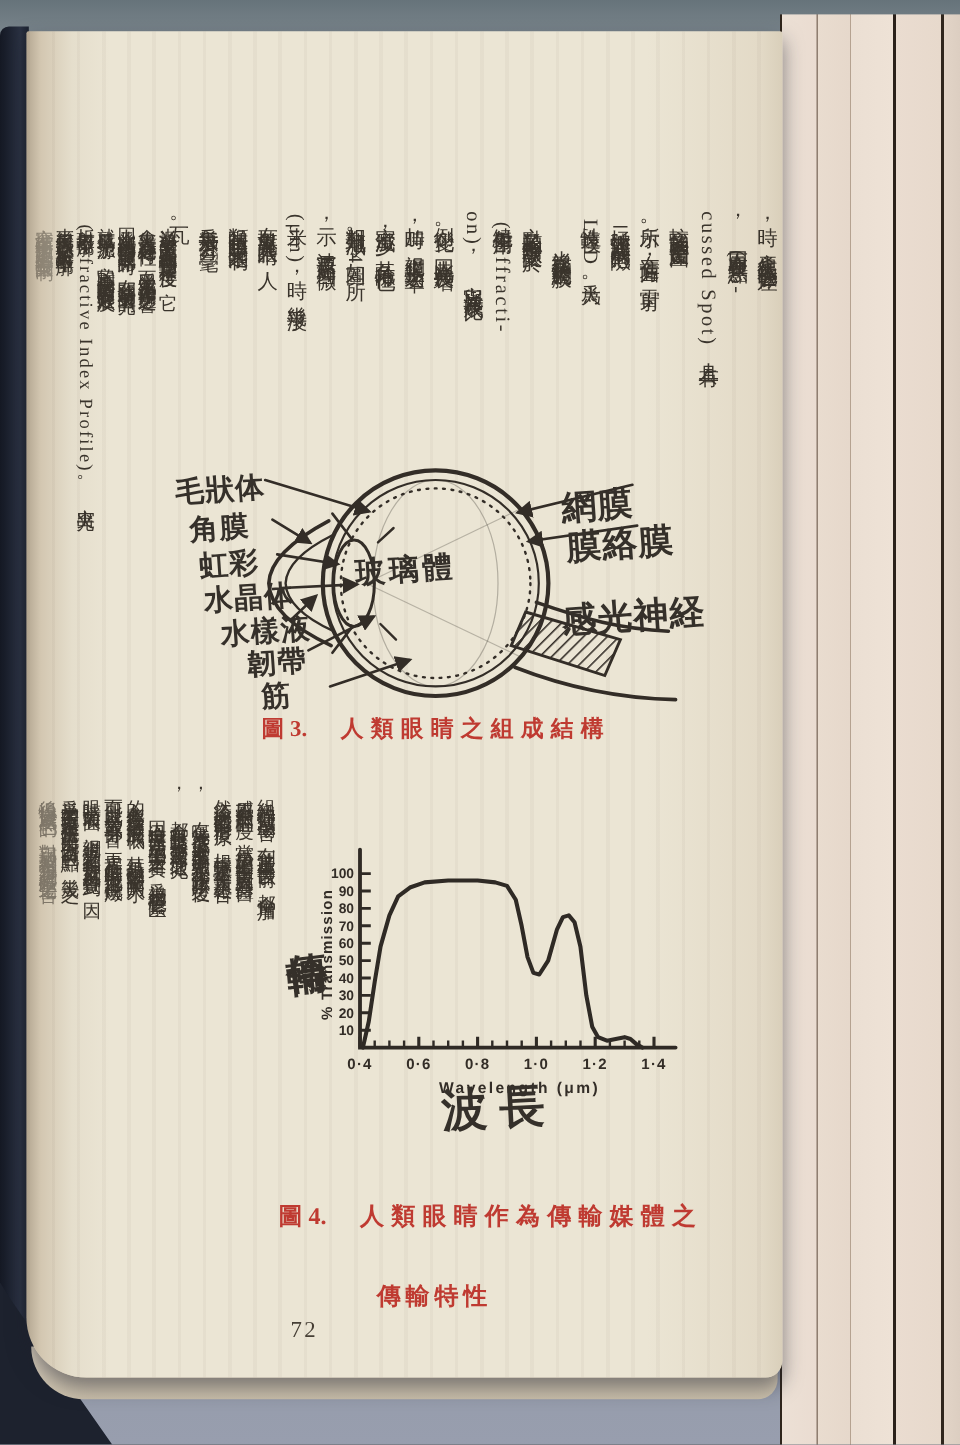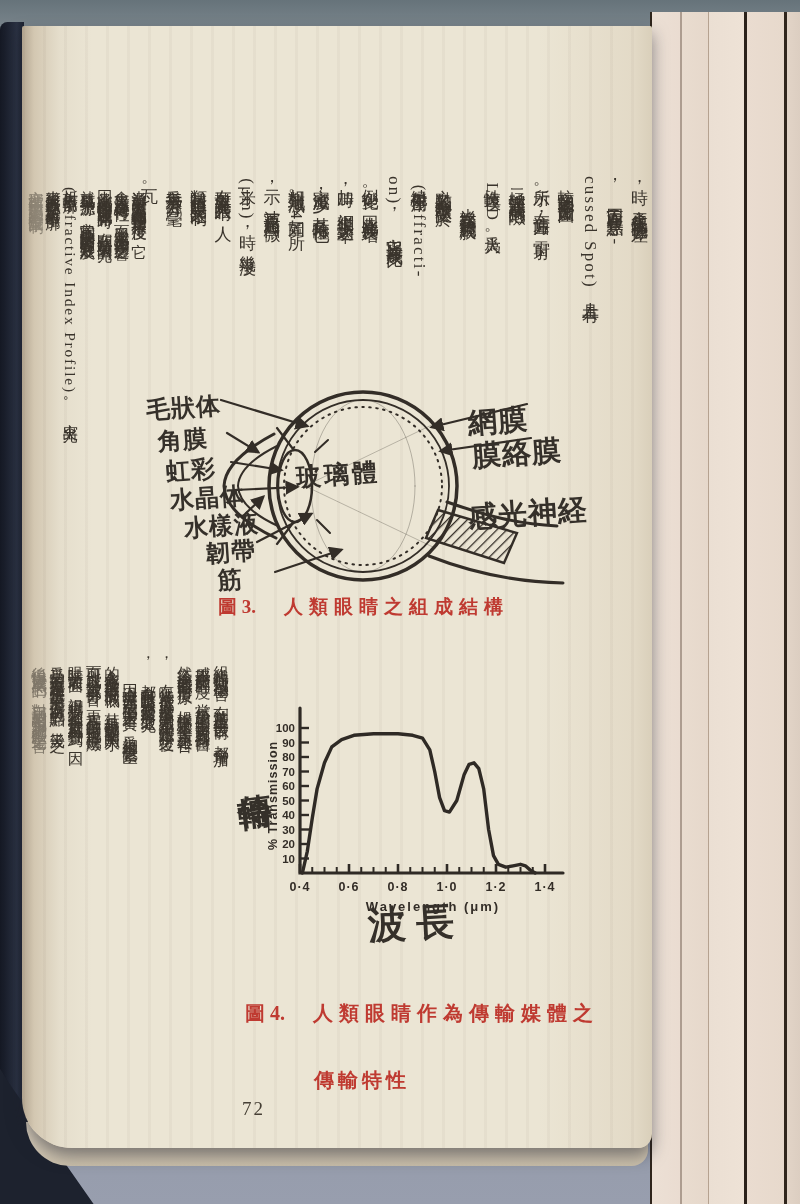--- a/index.html
+++ b/index.html
@@ -44,21 +44,21 @@
   .block-bottom>div:last-child{opacity:.55;}
   
   .hw{position:absolute;color:#35302a;font-weight:700;transform:rotate(-4deg);letter-spacing:1px;}
   .hw-v{writing-mode:vertical-rl;text-orientation:upright;}
   .eye-label-l{font-size:24px;}
   .eye-label-r{font-size:29px;}
   .eye-label-c{font-size:25px;letter-spacing:3px;}
   
   .caption{position:absolute;color:#bf3a31;font-weight:700;white-space:nowrap;}
   .fig3-caption{top:568px;left:196px;font-size:19px;}
-  .fig4-cap1{top:974px;left:210px;font-size:20px;margin-left:13px;}
+  .fig4-cap1{top:974px;left:210px;font-size:20px;}
   .fig4-cap2{top:1041px;left:292px;font-size:20px;letter-spacing:4px;}
   .cap-t{margin-left:28px;letter-spacing:6px;}
   .page-num{position:absolute;top:1072px;left:220px;font-size:19px;color:#463f35;letter-spacing:2px;text-align:center;}
   .eye-svg{position:absolute;left:113px;top:350px;}
   #chart-svg{position:absolute;left:221px;top:652px;}
   .ax{font-family:"Liberation Sans","DejaVu Sans",sans-serif;font-weight:700;font-size:11.5px;fill:#332d27;}
   .axx{font-size:12.5px;letter-spacing:1px;}
   .ylab{font-size:12.5px;letter-spacing:1px;}
   .xlab{font-size:13px;letter-spacing:2px;}
   .hw-chart-y{left:204px;top:742px;font-size:34px;transform:rotate(-7deg);}

